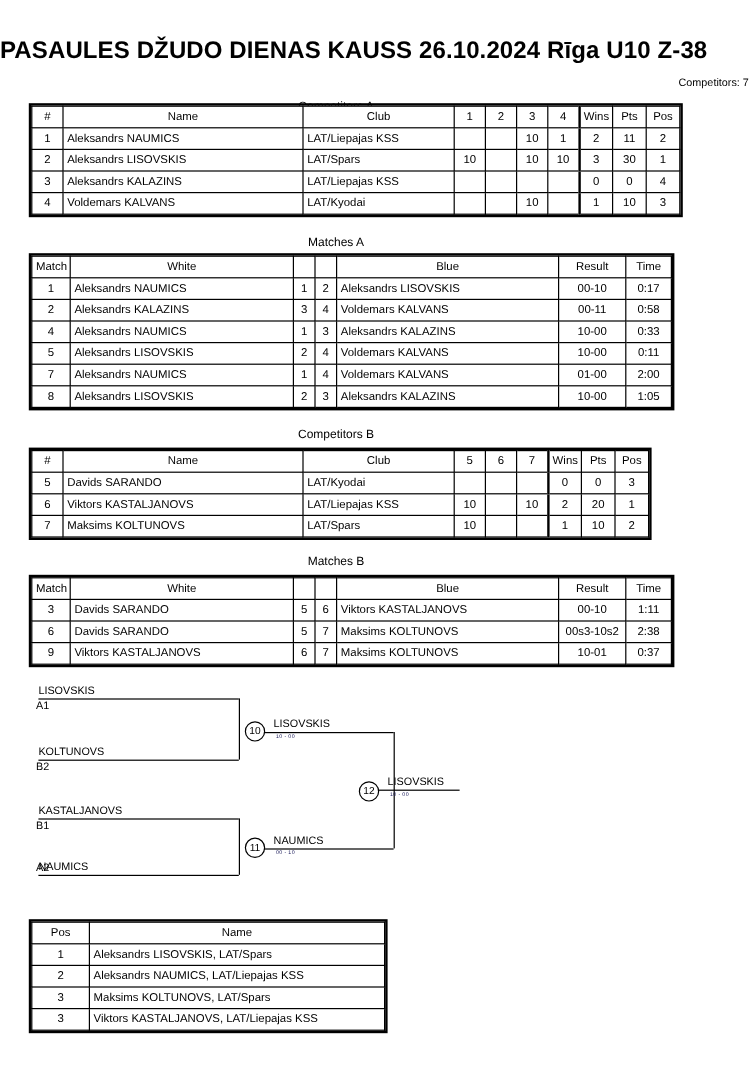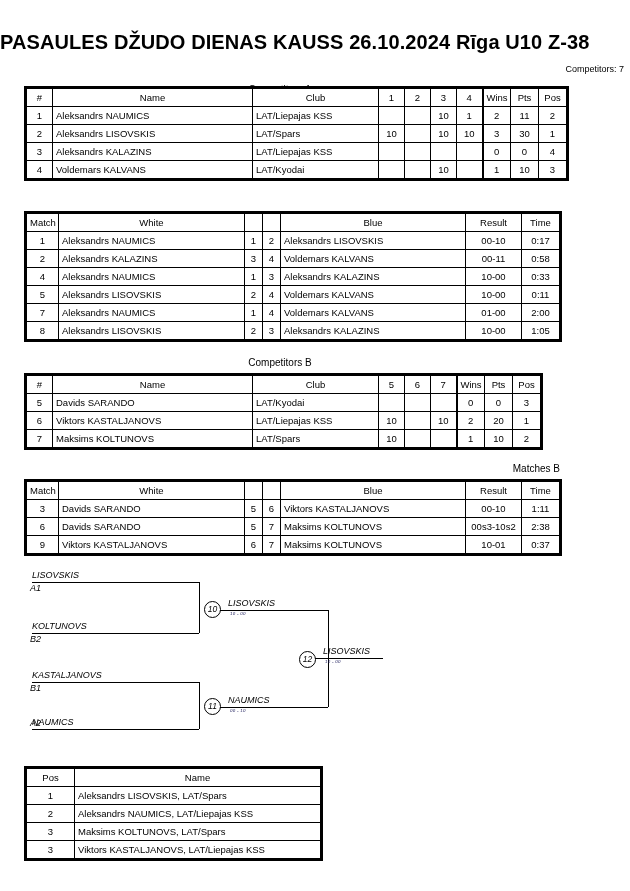--- a/index.html
+++ b/index.html
@@ -40,21 +40,21 @@
     font-weight:normal;
     overflow:hidden;white-space:nowrap;
   }
   table.grid th{text-align:center;}
   .c{text-align:center;}
   .l{text-align:left;margin-left:36px;}
   .outer{outline:2px solid #000;}
   .thickleft{border-left:2px solid #000 !important;}
 
   
-  .bracket{position:absolute;left:0;top:560px;width:568px;height:185px;font-style:italic;}
+  .bracket{position:absolute;left:0;top:560px;width:568px;height:185px;}
   .bk-line{position:absolute;background:#000;}
   .bk-h{height:1px;}
   .bk-v{width:1px;}
   .bk-name{
     position:absolute;font-size:9px;white-space:nowrap;line-height:10px;
   }
   .bk-seed{
     position:absolute;font-size:9px;white-space:nowrap;line-height:10px;
   }
   .bk-score{
@@ -149,20 +149,21 @@
           <td class="c"></td>
           <td class="c">10</td>
           <td class="c"></td>
           <td class="c thickleft">1</td>
           <td class="c">10</td>
           <td class="c">3</td>
         </tr>
       </tbody>
   </table>
 
+  <div class="caption" style="top:197px;left:0;width:560px;">Matches A</div>
 
   <table class="grid outer" id="tbl-match-a" style="top:213px;left:26px;width:533px;">
     <colgroup>
       <col style="width:32px">
         <col style="width:186px">
       <col style="width:18px">
         <col style="width:18px">
       <col style="width:185px">
         <col style="width:56px">
         <col style="width:38px">
@@ -293,21 +294,21 @@
           <td class="c">10</td>
           <td class="c"></td>
           <td class="c"></td>
           <td class="c thickleft">1</td>
           <td class="c">10</td>
           <td class="c">2</td>
         </tr>
       </tbody>
   </table>
 
-  <div class="caption" style="top:463px;left:0;width:560px;text-align:right;">Matches B</div>
+  <div class="caption" style="top:463px;left:0;width:560px;">Matches B</div>
 
   <table class="grid outer" id="tbl-match-b" style="top:481px;left:26px;width:533px;">
     <colgroup>
       <col style="width:32px">
         <col style="width:186px">
       <col style="width:18px">
         <col style="width:18px">
       <col style="width:185px">
         <col style="width:56px">
         <col style="width:38px">

